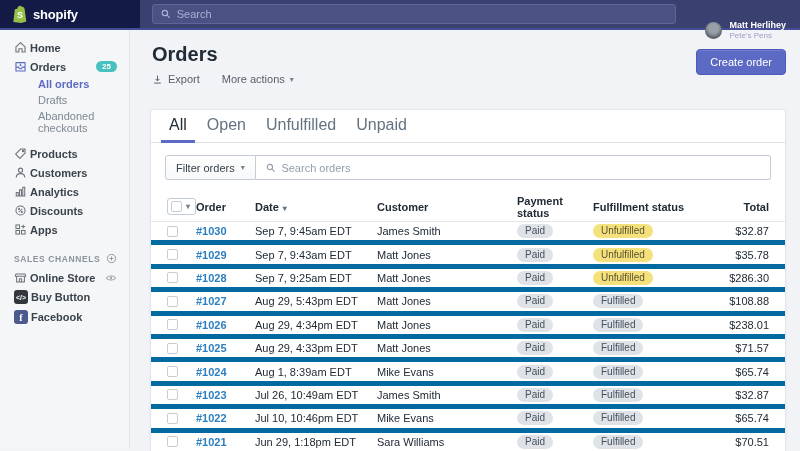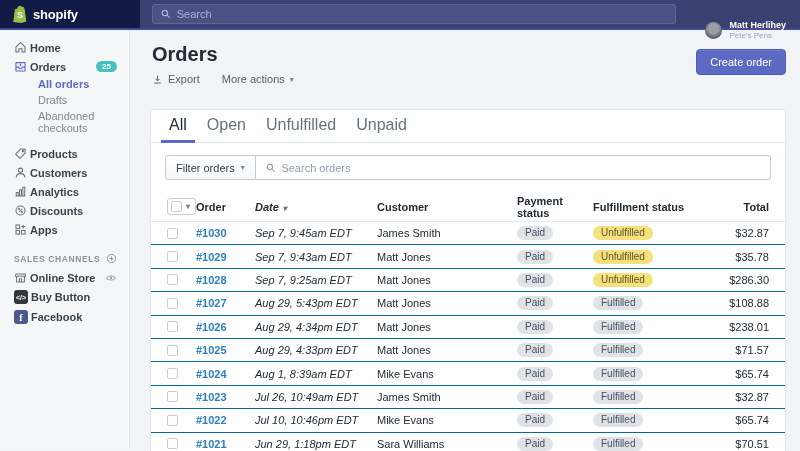--- a/index.html
+++ b/index.html
@@ -70,26 +70,26 @@
     background:linear-gradient(#fff,#f7f8fa); border:1px solid #c4cdd5; border-radius:3px 0 0 3px; cursor:pointer; }
   .search-orders { flex:1; display:flex; align-items:center; gap:6px; border:1px solid #c4cdd5; border-left:none;
     border-radius:0 3px 3px 0; padding:0 10px; background:#fff; }
   .search-orders input { border:none; outline:none; font-size:11px; width:100%; color:#212b36;
     font-family:"Liberation Sans", sans-serif; }
   .search-orders input::placeholder { color:#919eab; }
 
   
   .thead, .trow { display:flex; align-items:center; }
   .thead { height:30px; font-size:11px; font-weight:bold; color:#212b36; border-bottom:1px solid #e4e7ea; }
-  .trow { height:23.4px; font-size:11px; color:#212b36; border-bottom:1px solid #0369a1; cursor:pointer; }
+  .trow { height:23.4px; font-size:11px; color:#212b36; border-bottom:5px solid #0369a1; cursor:pointer; }
   .trow:last-child { border-bottom:none; }
   .col { flex-shrink:0; }
   .col-check { width:45px; padding-left:16px; display:flex; align-items:center; }
   .col-order { width:59px; }
-  .col-date { width:122px;font-style:italic; }
+  .col-date { width:122px; }
   .col-customer { width:140px; }
   .col-payment { width:76px; }
   .col-fulfillment { width:112px; }
   .col-total { flex:1; text-align:right; padding-right:16px; flex-shrink:1; }
   .check-group { display:flex; align-items:center; gap:4px; border:1px solid #c4cdd5; border-radius:3px;
     padding:2px 5px 2px 3px; background:#fff; cursor:pointer; }
   .checkbox { width:11px; height:11px; border:1px solid #c6cdd4; border-radius:2px; background:#fff; display:inline-block; cursor:pointer; }
   .sort-caret { font-size:8px; color:#637381; margin-left:4px; }
   .order-link { color:#2c7fc0; text-decoration:none; font-weight:bold; }
   .pill { display:inline-block; font-size:10px; padding:1px 8px 2px; border-radius:9px;

